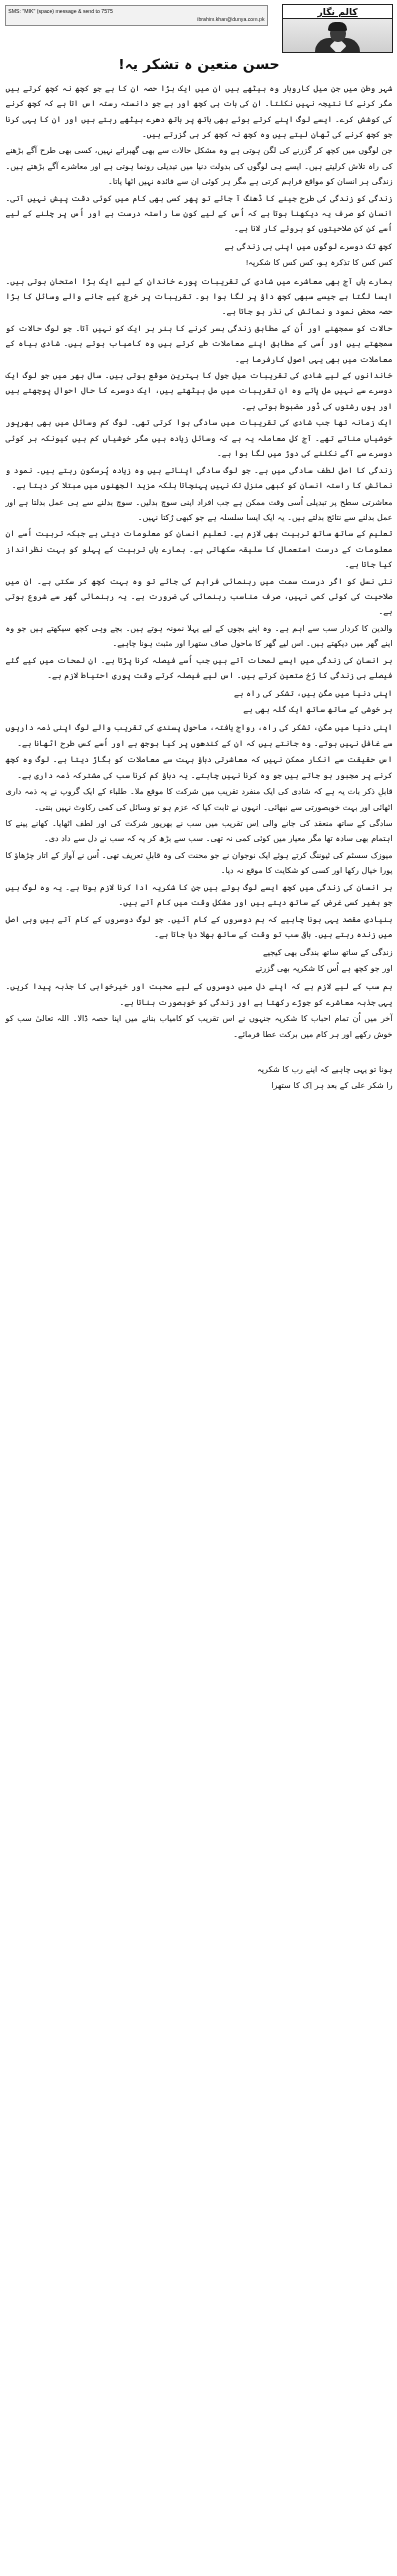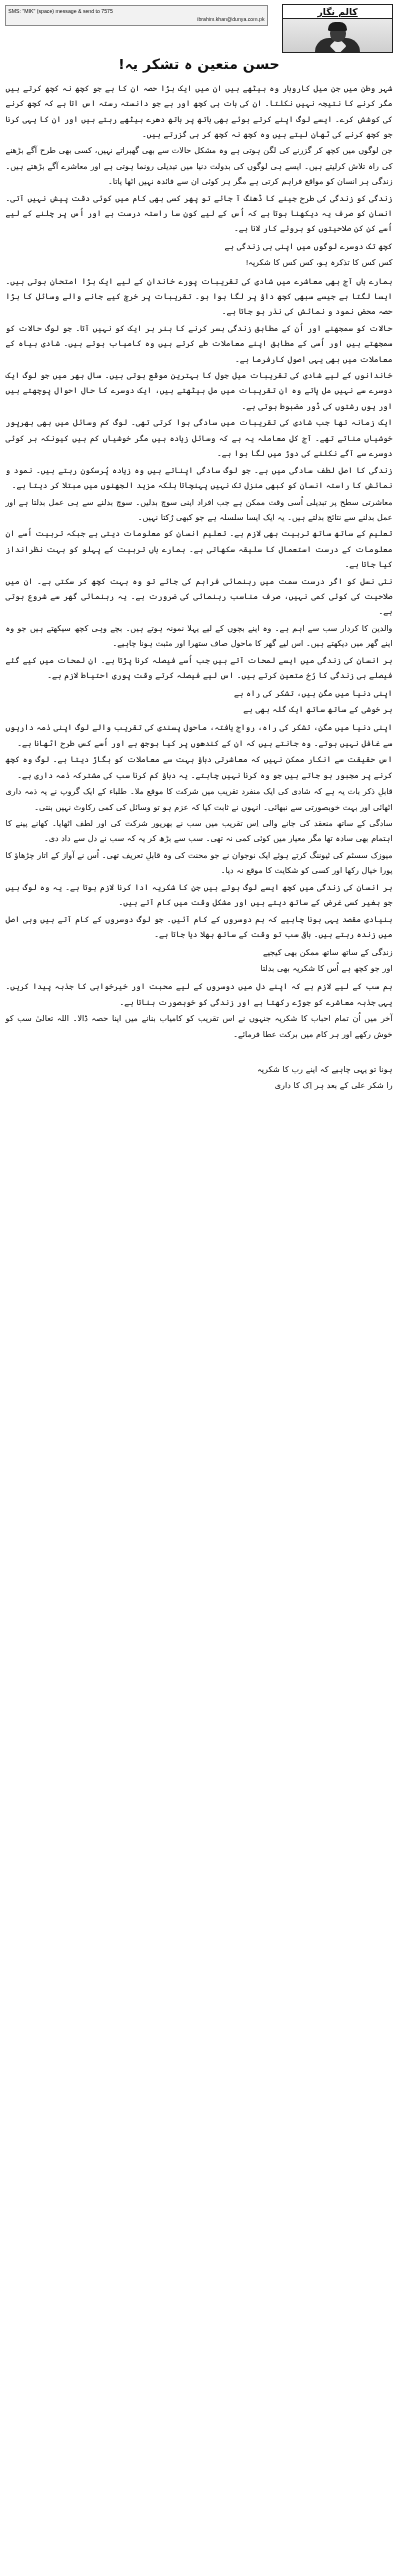--- a/index.html
+++ b/index.html
@@ -225,27 +225,27 @@
 
     <p>اپنی دنیا میں مگن، تشکر کی راہ، رواج یافتہ، ماحول پسندی کی تقریب والے لوگ اپنی ذمہ داریوں سے غافل نہیں ہوتے۔ وہ جانتے ہیں کہ ان کے کندھوں پر کیا بوجھ ہے اور اُسے کس طرح اٹھانا ہے۔</p>
     <p>اس حقیقت سے انکار ممکن نہیں کہ معاشرتی دباؤ بہت سے معاملات کو بگاڑ دیتا ہے۔ لوگ وہ کچھ کرنے پر مجبور ہو جاتے ہیں جو وہ کرنا نہیں چاہتے۔ یہ دباؤ کم کرنا سب کی مشترکہ ذمہ داری ہے۔</p>
     <p>قابلِ ذکر بات یہ ہے کہ شادی کی ایک منفرد تقریب میں شرکت کا موقع ملا۔ طلباء کے ایک گروپ نے یہ ذمہ داری اٹھائی اور بہت خوبصورتی سے نبھائی۔ انہوں نے ثابت کیا کہ عزم ہو تو وسائل کی کمی رکاوٹ نہیں بنتی۔</p>
     <p>سادگی کے ساتھ منعقد کی جانے والی اِس تقریب میں سب نے بھرپور شرکت کی اور لطف اٹھایا۔ کھانے پینے کا اہتمام بھی سادہ تھا مگر معیار میں کوئی کمی نہ تھی۔ سب سے بڑھ کر یہ کہ سب نے دل سے داد دی۔</p>
     <p>میوزک سسٹم کی ٹیوننگ کرتے ہوئے ایک نوجوان نے جو محنت کی وہ قابلِ تعریف تھی۔ اُس نے آواز کے اتار چڑھاؤ کا پورا خیال رکھا اور کسی کو شکایت کا موقع نہ دیا۔</p>
     <p>ہر انسان کی زندگی میں کچھ ایسے لوگ ہوتے ہیں جن کا شکریہ ادا کرنا لازم ہوتا ہے۔ یہ وہ لوگ ہیں جو بغیر کسی غرض کے ساتھ دیتے ہیں اور مشکل وقت میں کام آتے ہیں۔</p>
     <p>بنیادی مقصد یہی ہونا چاہیے کہ ہم دوسروں کے کام آئیں۔ جو لوگ دوسروں کے کام آتے ہیں وہی اصل میں زندہ رہتے ہیں۔ باقی سب تو وقت کے ساتھ بھلا دیا جاتا ہے۔</p>
 
     <div class="poem">
-      <div>زندگی کے ساتھ ساتھ ممکن بھی کیجیے</div>
-      <div>اور جو کچھ ہے اُس کا شکریہ بھی بدلتا</div>
+      <div>زندگی کے ساتھ ساتھ بندگی بھی کیجیے</div>
+      <div>اور جو کچھ ہے اُس کا شکریہ بھی گزرتے</div>
     </div>
 
     <p>ہم سب کے لیے لازم ہے کہ اپنے دل میں دوسروں کے لیے محبت اور خیرخواہی کا جذبہ پیدا کریں۔ یہی جذبہ معاشرے کو جوڑے رکھتا ہے اور زندگی کو خوبصورت بناتا ہے۔</p>
     <p>آخر میں اُن تمام احباب کا شکریہ جنہوں نے اس تقریب کو کامیاب بنانے میں اپنا حصہ ڈالا۔ اللہ تعالیٰ سب کو خوش رکھے اور ہر کام میں برکت عطا فرمائے۔</p>
 
     <div class="signoff">
       <div>ہونا تو یہی چاہیے کہ اپنے رب کا شکریہ</div>
-      <div>را شکر علی کے بعد ہر اِک کا داری</div>
+      <div>را شکر علی کے بعد ہر اِک کا ستھرا</div>
     </div>
   </div>
 
 </div>
 
 
 </body></html>

